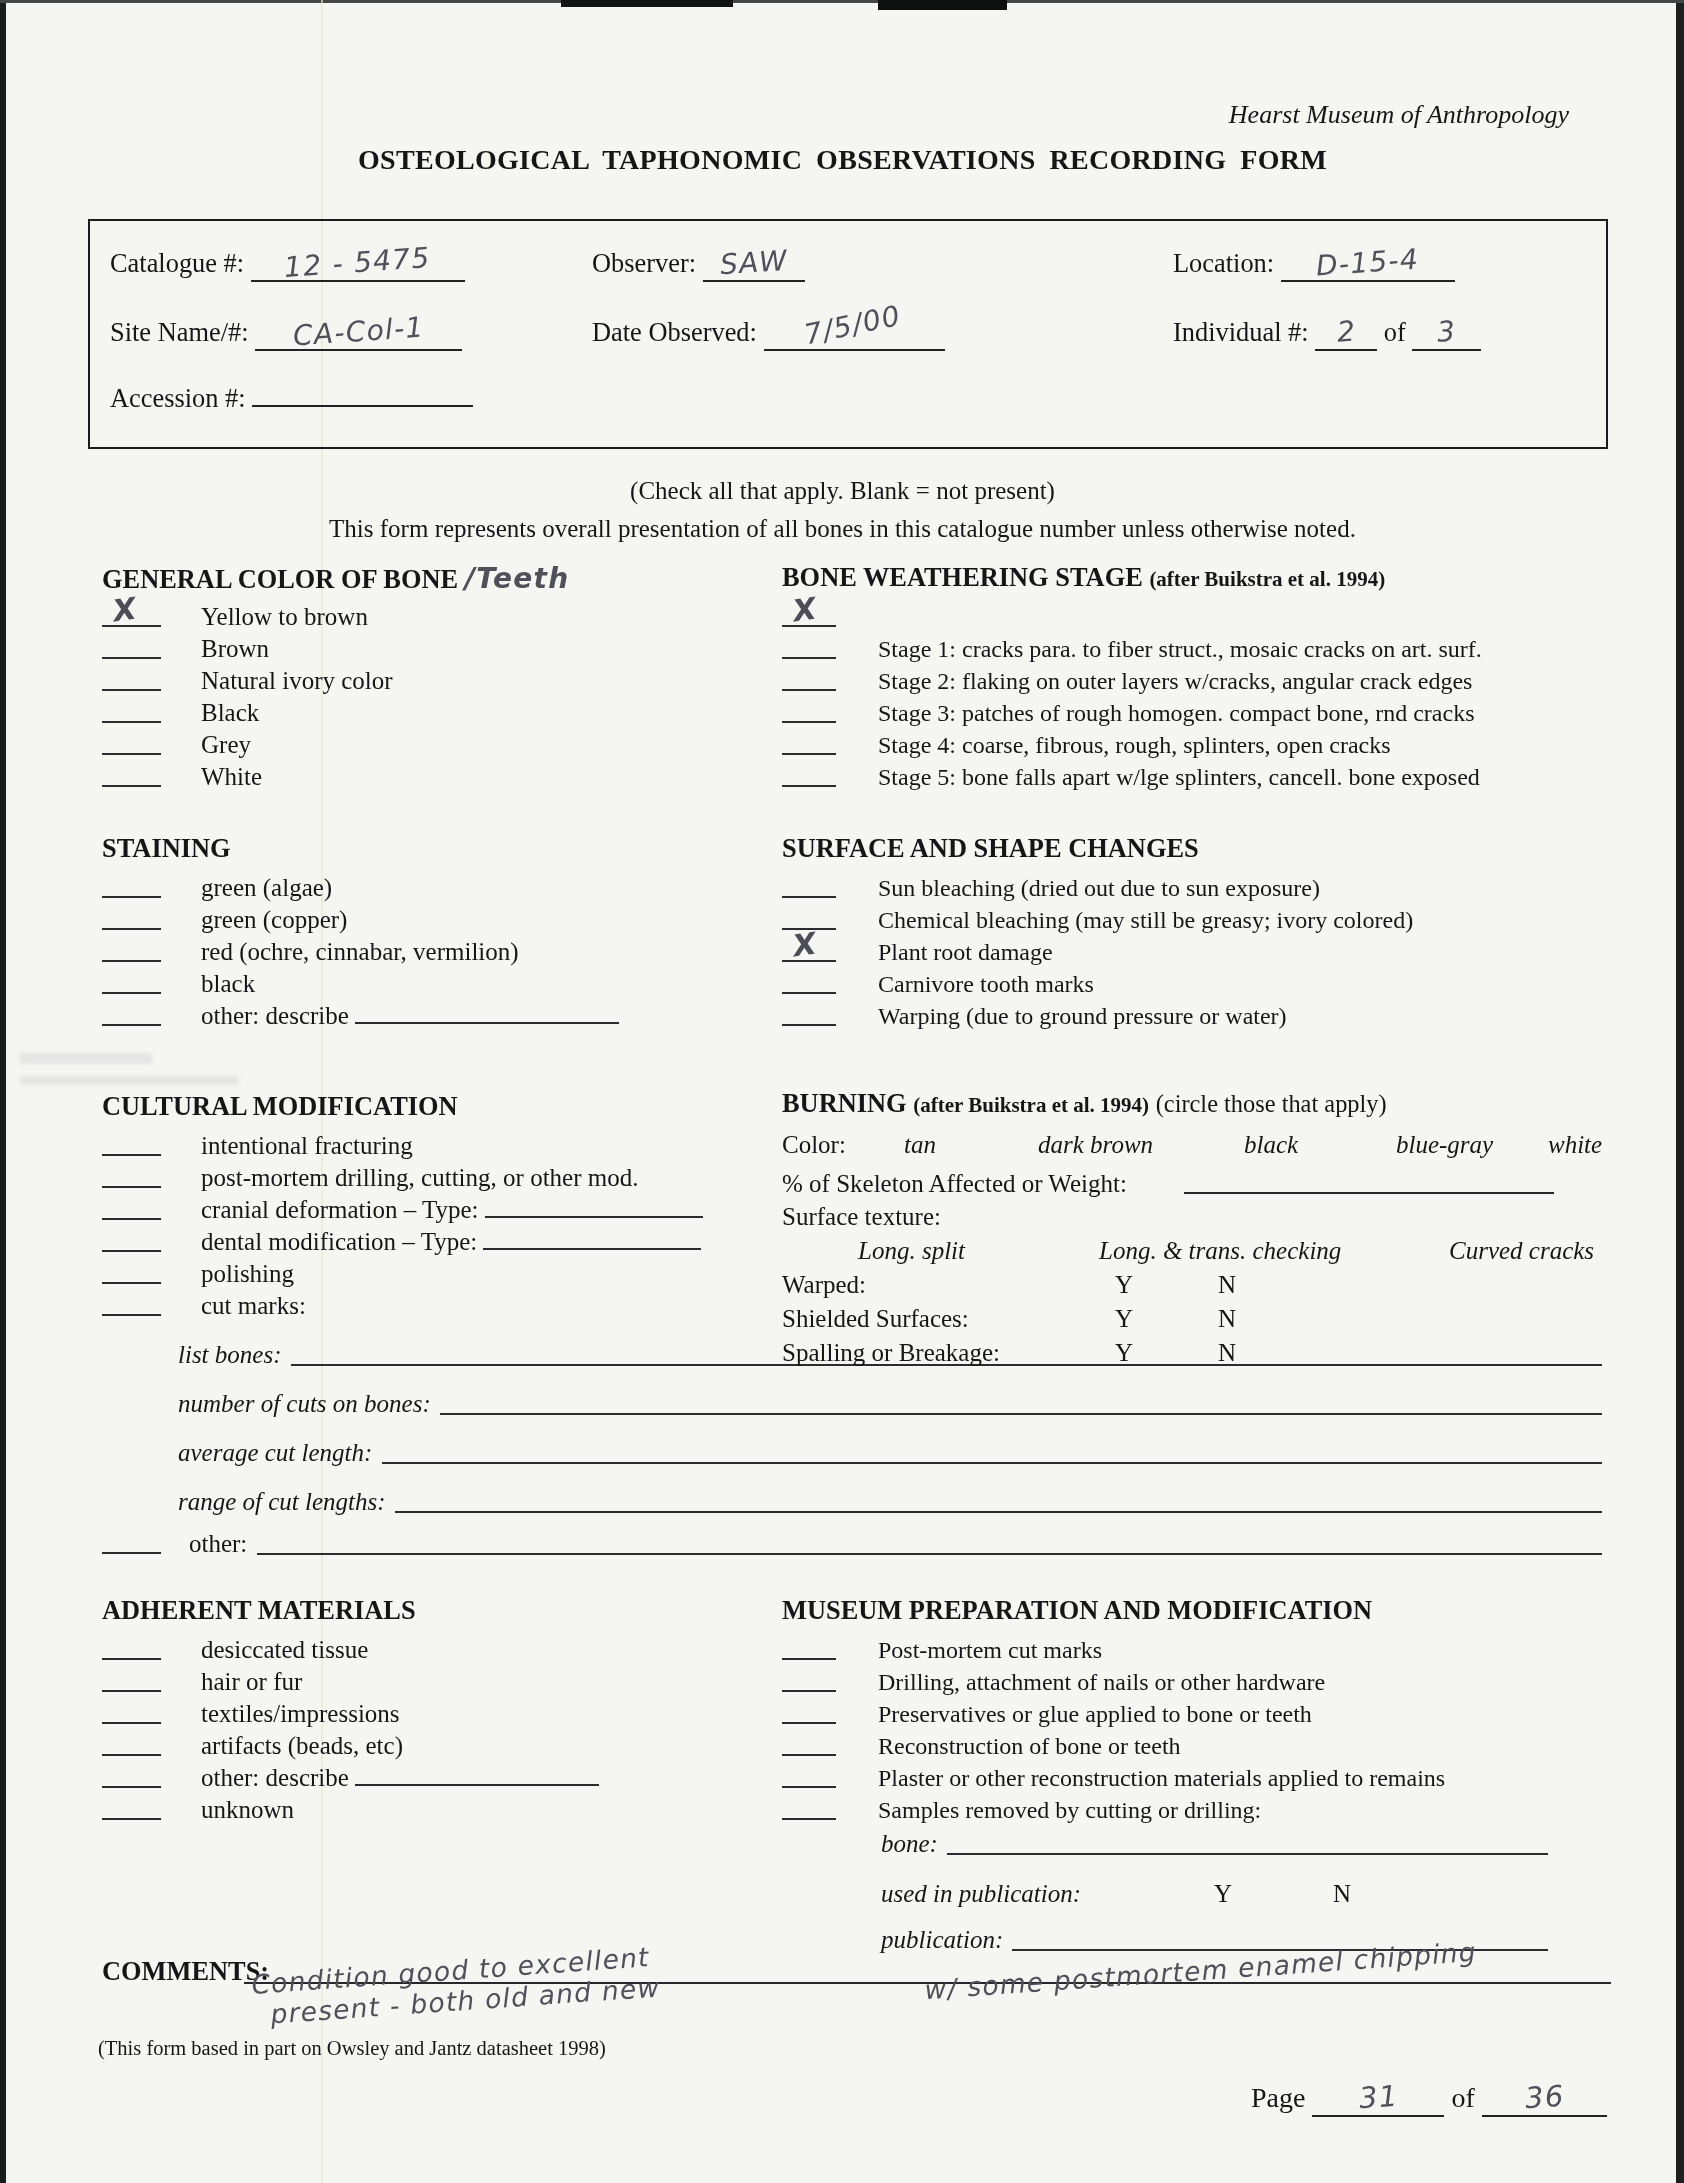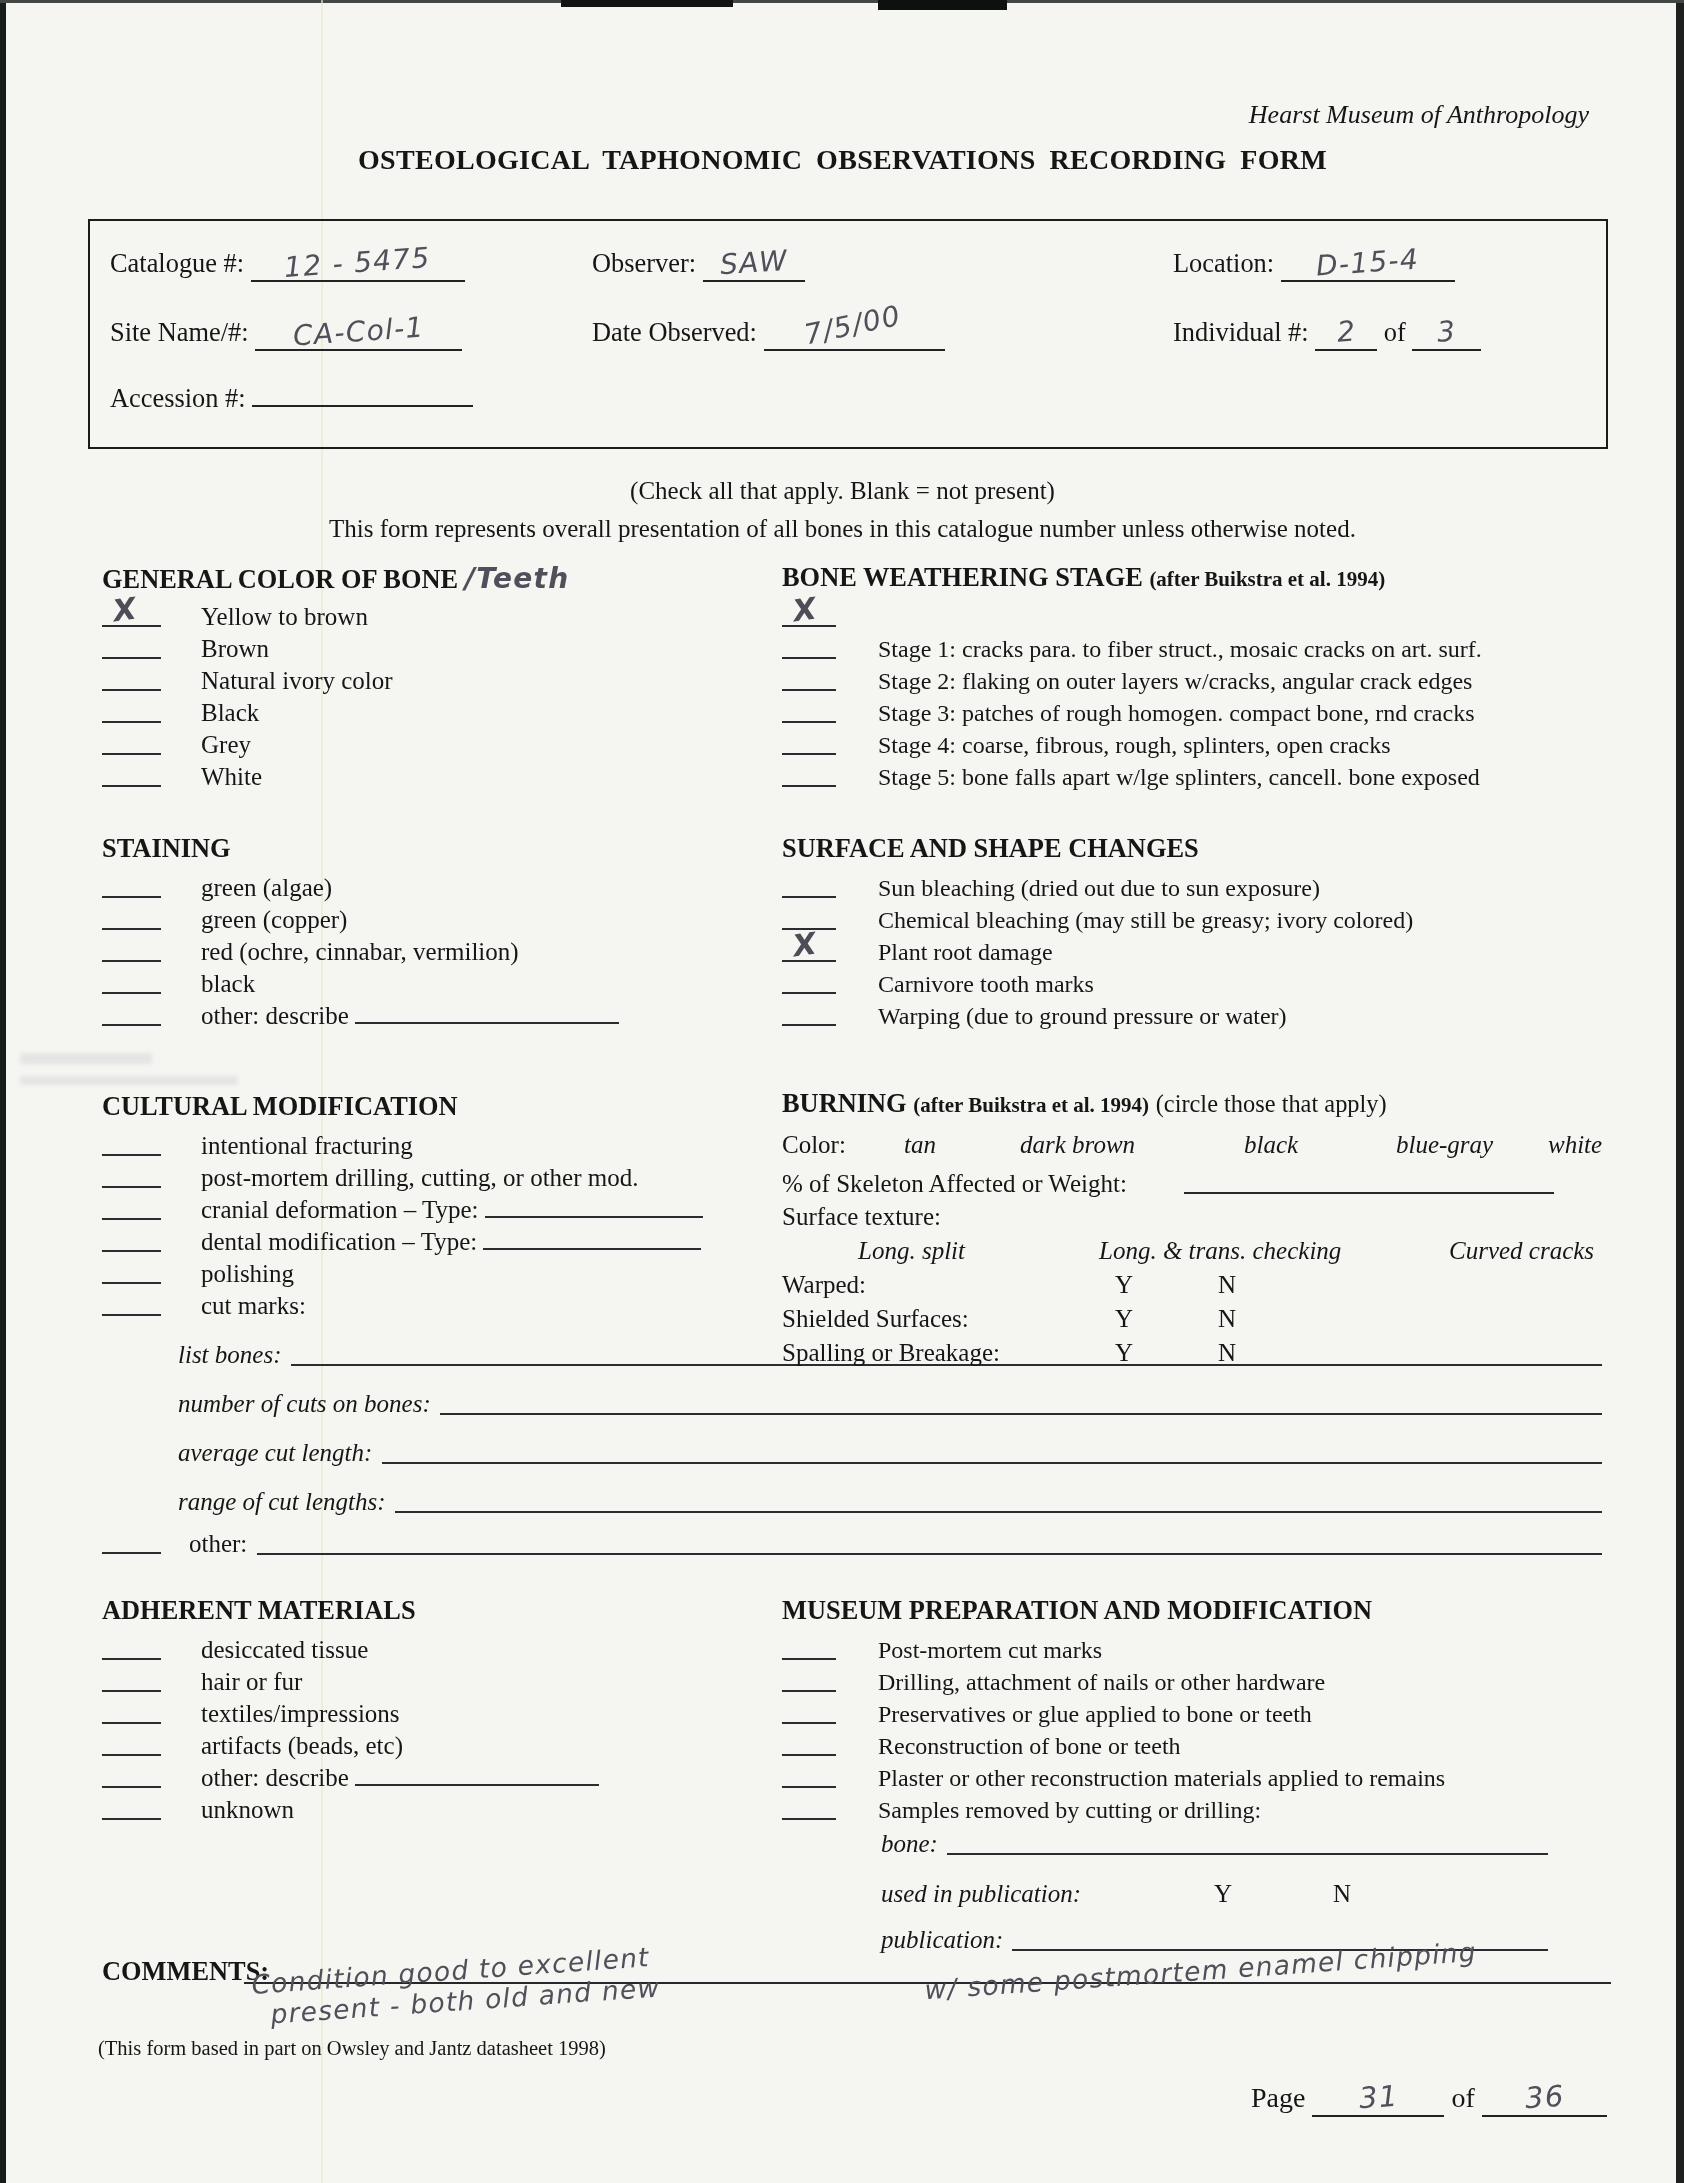--- a/index.html
+++ b/index.html
@@ -7,21 +7,21 @@
         font-family:"Liberation Serif",serif;color:#161616;overflow:hidden;}
   
   .edge-left{position:absolute;left:0;top:0;width:6px;height:2183px;background:#181c1b;}
   .edge-right{position:absolute;right:0;top:0;width:8.6px;height:2183px;background:#1d201f;}
   .edge-top{position:absolute;left:0;top:0;width:1685px;height:3.3px;background:#434746;}
   .edge-top-seg1{position:absolute;left:561px;top:0;width:172px;height:7.3px;background:#121413;}
   .edge-top-seg2{position:absolute;left:878px;top:0;width:129px;height:10px;background:#0e100f;}
   .fold-line{position:absolute;left:321px;top:0;width:2px;height:2183px;background:#e9e9c9;opacity:.65;}
   .smudge{position:absolute;background:#9aa0a4;opacity:.18;filter:blur(2px);}
 
-  .org{position:absolute;top:100px;left:0;right:96px;text-align:right;
+  .org{position:absolute;top:100px;left:0;right:116px;text-align:right;
        font-style:italic;font-size:26px;}
   .title{position:absolute;top:144px;left:0;width:100%;text-align:center;
          font-weight:bold;font-size:28px;letter-spacing:0.3px;word-spacing:6.6px;}
 
   .infobox{position:absolute;left:88px;top:219px;width:1516px;height:226px;
            border:2.6px solid #1b1b1b;background:transparent;}
   .cell{position:absolute;font-size:26.4px;white-space:nowrap;}
   .r1{top:25px}.r2{top:94px}.r3{top:162px}
   .c1{left:20px}.c2{left:502px}.c3{left:1083px}
 
@@ -347,21 +347,21 @@
       </div>
   </div>
 
   <div class="sec" style="left:782px;top:1088px;width:829px">
     <div class="sec-h"><span>BURNING</span>
       <span class="cite">(after Buikstra et al. 1994)</span>
       <span class="plain">(circle those that apply)</span></div>
     <div class="burn-line">
       <span class="pos" style="left:0">Color:</span>
       <span class="pos ital" style="left:122px">tan</span>
-      <span class="pos ital" style="left:238px">dark brown</span>
+      <span class="pos ital" style="left:256px">dark brown</span>
       <span class="pos ital" style="left:462px">black</span>
       <span class="pos ital" style="left:614px">blue-gray</span>
       <span class="pos ital" style="left:766px">white</span>
     </div>
     <div class="pct-row">
         <span>% of Skeleton Affected or Weight:</span>
         <span class="fill" style="max-width:370px"></span>
       </div>
     <div class="burn-line">
         <span class="pos" style="left:0">Surface texture:</span>

